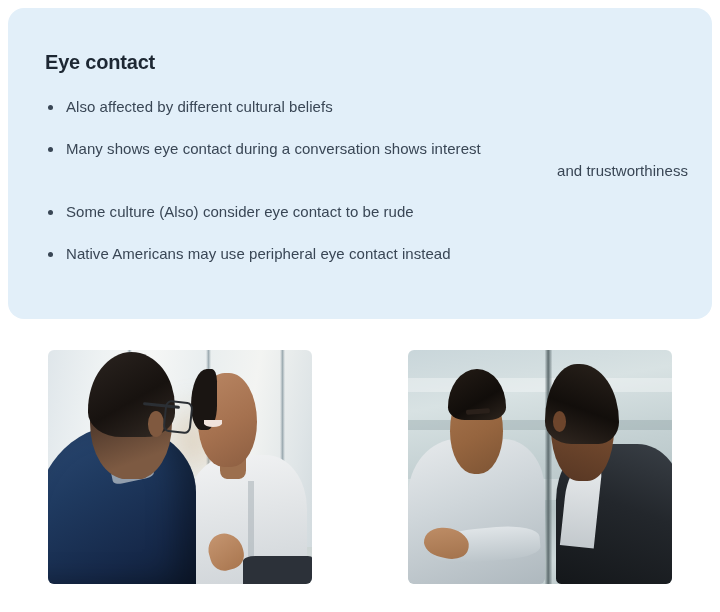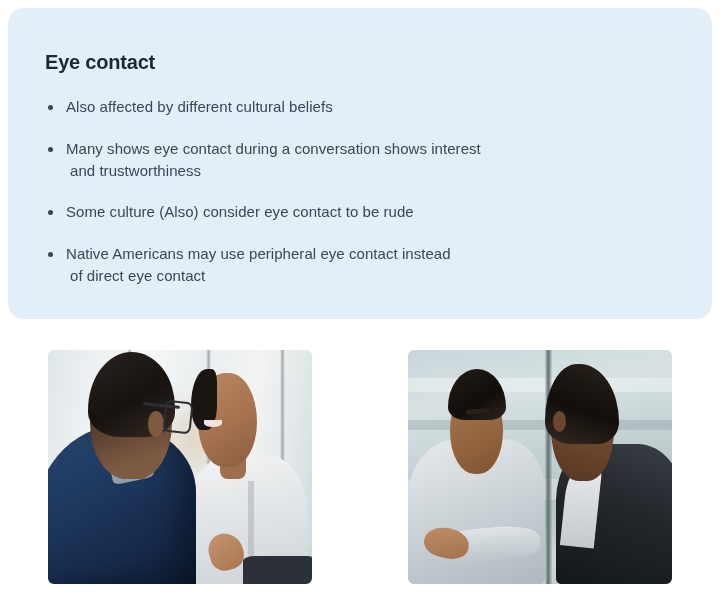--- a/index.html
+++ b/index.html
@@ -66,20 +66,21 @@
     top: 9px;
     width: 5px;
     height: 5px;
     background: #394655;
     border-radius: 50%;
   }
 
   .bullet-line-2 {
     display: block;
     padding-left: 4px;
+    text-align: right;
   }
 
   
   #photo-row {
     position: absolute;
     left: 8px;
     top: 334px;
     width: 704px;
     height: 266px;
     display: flex;
@@ -471,21 +472,20 @@
     </li>
 
     <li class="bullet-item">
       <span class="bullet-dot"></span>
       <span>Some culture (Also) consider eye contact to be rude</span>
     </li>
 
     <li class="bullet-item">
       <span class="bullet-dot"></span>
       <span>Native Americans may use peripheral eye contact instead</span>
-      <span class="bullet-line-2">of direct eye contact</span>
     </li>
 
   </ul>
 </div>
 
 <div id="photo-row">
 
   <figure class="photo" id="photo-left">
     <span class="window-mullion mullion-a"></span>
     <span class="window-mullion mullion-b"></span>

